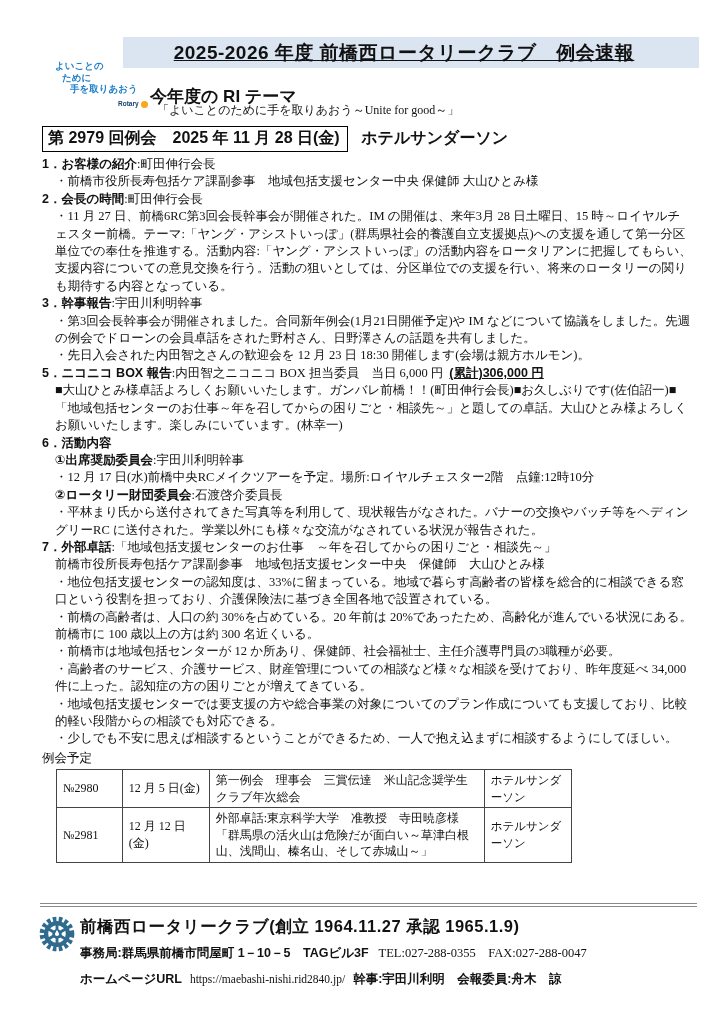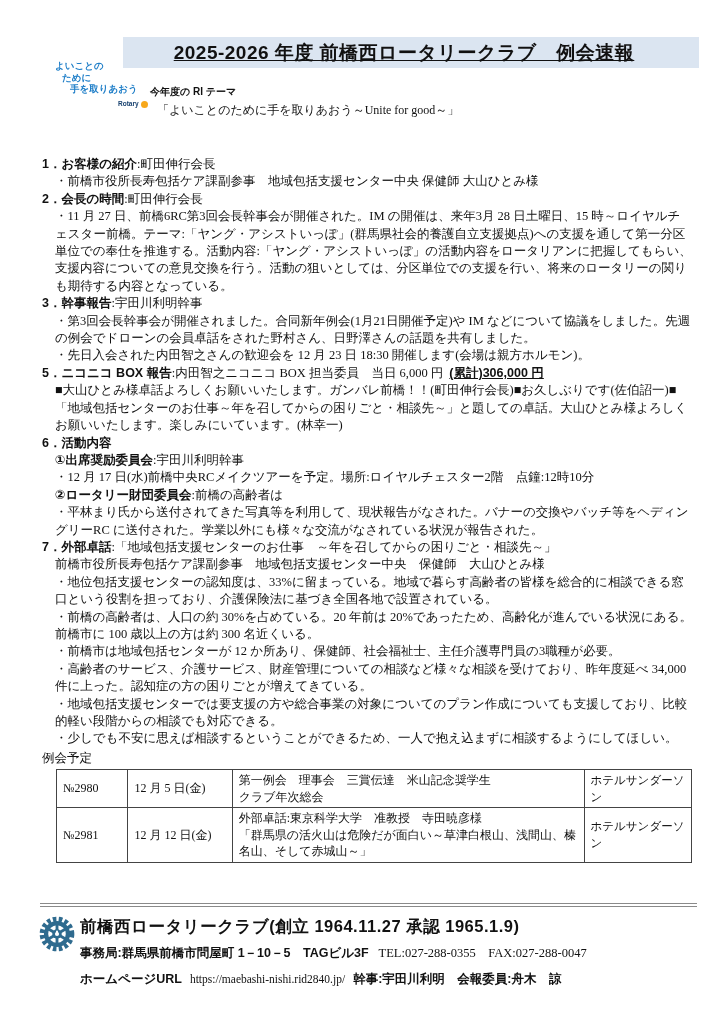--- a/index.html
+++ b/index.html
@@ -15,37 +15,37 @@
     background:#dbe5f1;text-decoration:underline;padding:3px 14px 2px 0;
     font-family:"Liberation Sans","DejaVu Sans",sans-serif;letter-spacing:.5px;
   }
   .theme-logo{position:absolute;left:55px;top:60px;width:110px;color:#1e7ec8;
     font-family:"Liberation Sans","DejaVu Sans",sans-serif;font-weight:bold;font-size:9.5px;line-height:11.5px;}
   .theme-logo .l2{margin-left:7px;}
   .theme-logo .l3{margin-left:15px;}
   .ri-mark{position:absolute;left:118px;top:100px;font-size:6.5px;color:#16406e;
     font-family:"Liberation Sans","DejaVu Sans",sans-serif;font-weight:bold;}
   .ri-mark .sun{display:inline-block;width:7px;height:7px;border-radius:50%;background:#f7a81b;vertical-align:middle;margin-left:2px;}
-  .ri-theme-label{position:absolute;left:150px;top:85px;font-size:10px;font-weight:bold;
+  .ri-theme-label{position:absolute;left:150px;top:85px;font-size:17px;font-weight:bold;
     font-family:"Liberation Sans","DejaVu Sans",sans-serif;}
   .ri-theme-text{position:absolute;left:157px;top:102px;font-size:12px;}
   .meeting-line{position:absolute;left:42px;top:126px;font-size:16px;font-weight:bold;
     font-family:"Liberation Sans","DejaVu Sans",sans-serif;}
   .meeting-box{border:1.5px solid #000;padding:1px 7px 2px 5px;display:inline-block;}
   .meeting-venue{margin-left:9px;}
   
   .content{position:absolute;left:42px;top:156px;width:650px;font-size:12.5px;line-height:17.4px;}
   .sec-head .num{font-weight:bold;font-family:"Liberation Sans","DejaVu Sans",sans-serif;}
   .sec-head .gh{font-weight:bold;font-family:"Liberation Sans","DejaVu Sans",sans-serif;}
   .ind{margin-left:13px;}
   .total-u{font-weight:bold;text-decoration:underline;font-family:"Liberation Sans","DejaVu Sans",sans-serif;margin-left:6px;}
   .subhead{font-weight:bold;font-family:"Liberation Sans","DejaVu Sans",sans-serif;}
   
   .sched-label{margin-top:2px;}
-  table.sched{border-collapse:collapse;margin-left:14px;margin-top:2px;width:636px;font-size:12px;line-height:16.5px;}
+  table.sched{border-collapse:collapse;margin-left:14px;margin-top:2px;width:516px;font-size:12px;line-height:16.5px;}
   table.sched td{border:1px solid #444;padding:2px 6px;vertical-align:middle;}
   td.c-no{width:60px;text-align:left;}
   td.c-date{width:96px;}
   td.c-desc{width:360px;}
   td.c-venue{width:100px;font-size:11.5px;}
   
   .foot-rule{position:absolute;left:40px;top:903px;width:657px;height:2px;
     border-top:1.5px solid #8a8a8a;border-bottom:1.5px solid #8a8a8a;}
   .gear{position:absolute;left:38px;top:915px;}
   .club-name{position:absolute;left:80px;top:916px;font-size:16.5px;font-weight:bold;
@@ -69,20 +69,24 @@
     <div class="l2">ために</div>
     <div class="l3">手を取りあおう</div>
   </div>
   <div class="ri-mark">
     <span>Rotary</span><span class="sun"></span>
   </div>
 
   <div class="ri-theme-label">今年度の RI テーマ</div>
   <div class="ri-theme-text">「よいことのために手を取りあおう～Unite for good～」</div>
 
+  <div class="meeting-line">
+    <span class="meeting-box">第 2979 回例会　2025 年 11 月 28 日(金)</span>
+    <span class="meeting-venue">ホテルサンダーソン</span>
+  </div>
 
   <div class="content">
 
     <div class="sec">
       <div class="sec-head"><span class="num">1．</span><span class="gh">お客様の紹介</span><span>:町田伸行会長</span></div>
       <div class="ind">・前橋市役所長寿包括ケア課副参事　地域包括支援センター中央 保健師 大山ひとみ様</div>
     </div>
 
     <div class="sec">
       <div class="sec-head"><span class="num">2．</span><span class="gh">会長の時間</span><span>:町田伸行会長</span></div>
@@ -98,21 +102,21 @@
 
     <div class="sec">
       <div class="sec-head"><span class="num">5．</span><span class="gh">ニコニコ BOX 報告</span><span>:内田智之ニコニコ BOX 担当委員　当日 6,000 円</span><span class="total-u">(累計)306,000 円</span></div>
       <div class="ind">■大山ひとみ様卓話よろしくお願いいたします。ガンバレ前橋！！(町田伸行会長)■お久しぶりです(佐伯詔一)■「地域包括センターのお仕事～年を召してからの困りごと・相談先～」と題しての卓話。大山ひとみ様よろしくお願いいたします。楽しみにいています。(林幸一)</div>
     </div>
 
     <div class="sec">
       <div class="sec-head"><span class="num">6．</span><span class="gh">活動内容</span></div>
       <div class="ind"><span class="subhead">①出席奨励委員会</span><span>:宇田川利明幹事</span></div>
       <div class="ind">・12 月 17 日(水)前橋中央RCメイクツアーを予定。場所:ロイヤルチェスター2階　点鐘:12時10分</div>
-      <div class="ind"><span class="subhead">②ロータリー財団委員会</span><span>:前橋の高齢者は</span></div>
+      <div class="ind"><span class="subhead">②ロータリー財団委員会</span><span>:石渡啓介委員長</span></div>
       <div class="ind">・平林まり氏から送付されてきた写真等を利用して、現状報告がなされた。バナーの交換やバッチ等をヘディングリーRC に送付された。学業以外にも様々な交流がなされている状況が報告された。</div>
     </div>
 
     <div class="sec">
       <div class="sec-head"><span class="num">7．</span><span class="gh">外部卓話</span><span>:「地域包括支援センターのお仕事　～年を召してからの困りごと・相談先～」</span></div>
       <div class="ind">前橋市役所長寿包括ケア課副参事　地域包括支援センター中央　保健師　大山ひとみ様</div>
       <div class="ind">・地位包括支援センターの認知度は、33%に留まっている。地域で暮らす高齢者の皆様を総合的に相談できる窓口という役割を担っており、介護保険法に基づき全国各地で設置されている。</div>
       <div class="ind">・前橋の高齢者は、人口の約 30%を占めている。20 年前は 20%であったため、高齢化が進んでいる状況にある。前橋市に 100 歳以上の方は約 300 名近くいる。</div>
       <div class="ind">・前橋市は地域包括センターが 12 か所あり、保健師、社会福祉士、主任介護専門員の3職種が必要。</div>
       <div class="ind">・高齢者のサービス、介護サービス、財産管理についての相談など様々な相談を受けており、昨年度延べ 34,000 件に上った。認知症の方の困りごとが増えてきている。</div>

